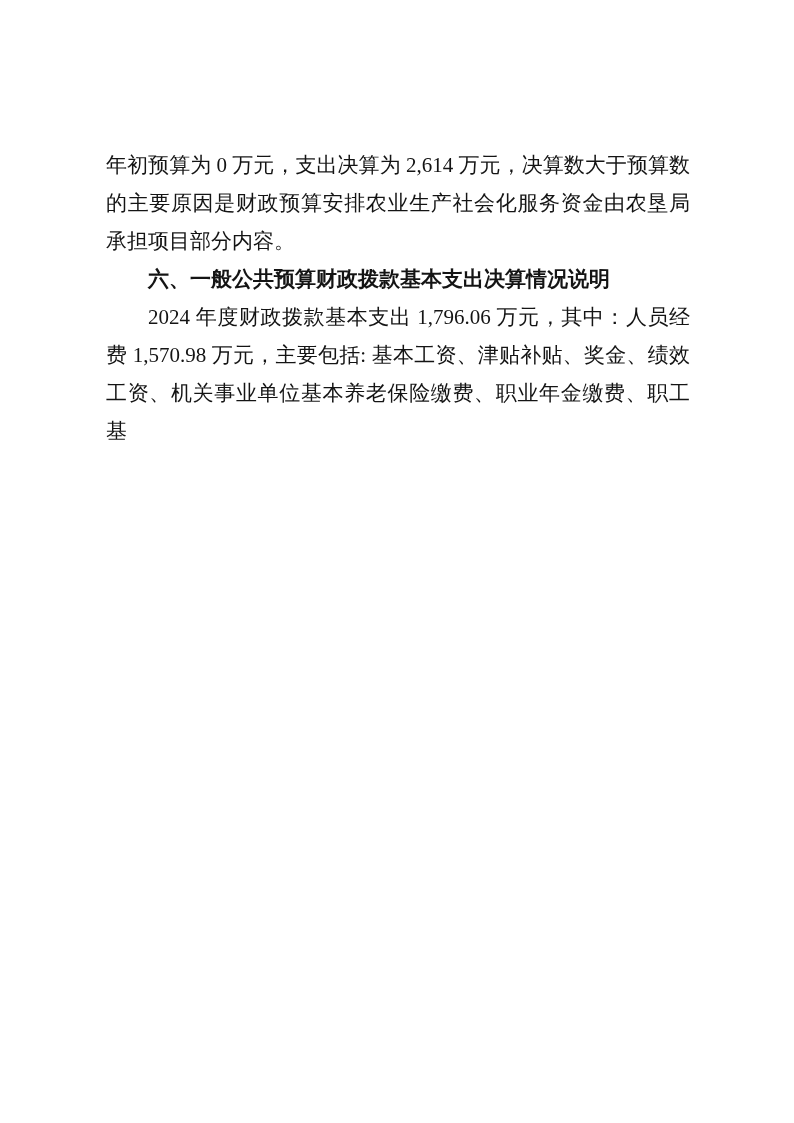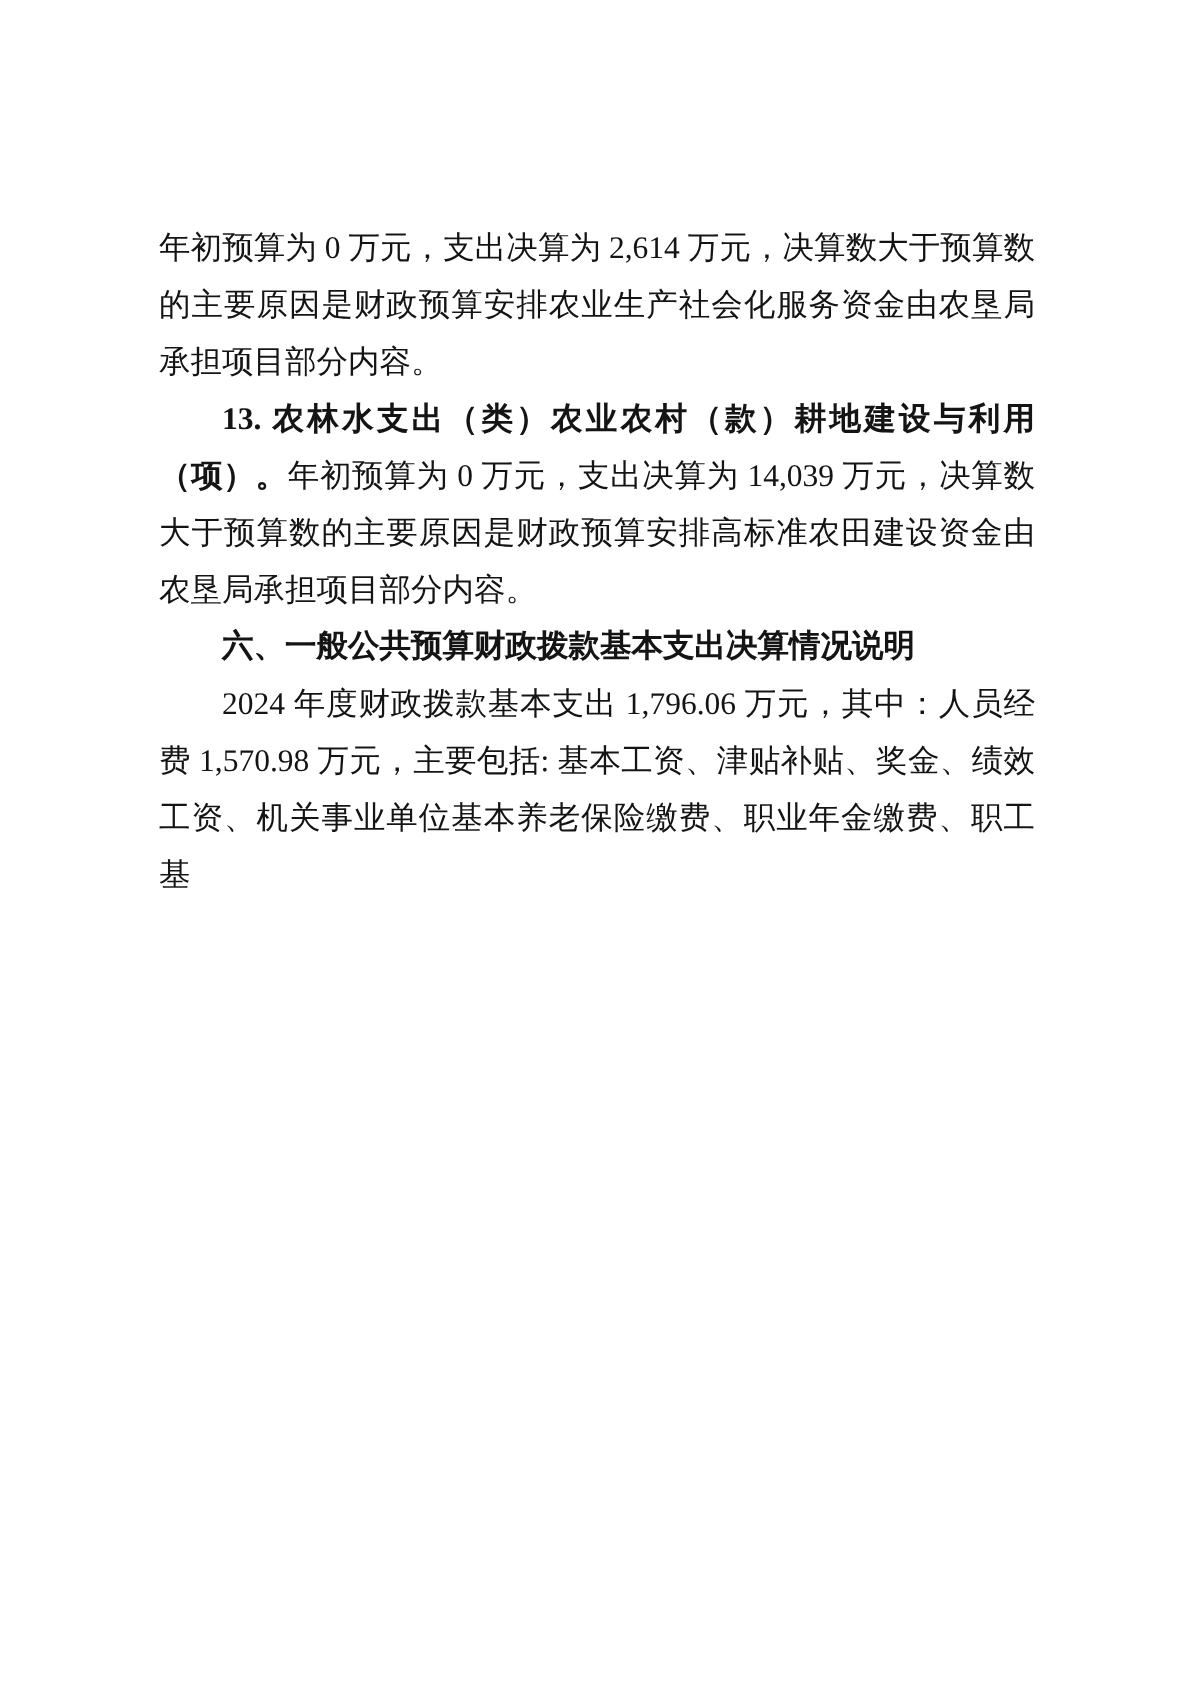--- a/index.html
+++ b/index.html
@@ -57,21 +57,20 @@
   }
 </style>
 </head>
 <body>
 
 <div class="page">
   <main class="content">
 
     <p class="para no-indent">年初预算为 0 万元，支出决算为 2,614 万元，决算数大于预算数的主要原因是财政预算安排农业生产社会化服务资金由农垦局承担项目部分内容。</p>
 
-    <p class="para"><span class="item-heading">13. 农林水支出（类）农业农村（款）耕地建设与利用（项）。</span><span>年初预算为 0 万元，支出决算为 14,039 万元，决算数大于预算数的主要原因是财政预算安排高标准农田建设资金由农垦局承担项目部分内容。</span></p>
 
 
 
 
     <h2 class="section-heading">六、一般公共预算财政拨款基本支出决算情况说明</h2>
 
     <p class="para">2024 年度财政拨款基本支出 1,796.06 万元，其中：人员经费 1,570.98 万元，主要包括: 基本工资、津贴补贴、奖金、绩效工资、机关事业单位基本养老保险缴费、职业年金缴费、职工基</p>
 
   </main>
 

